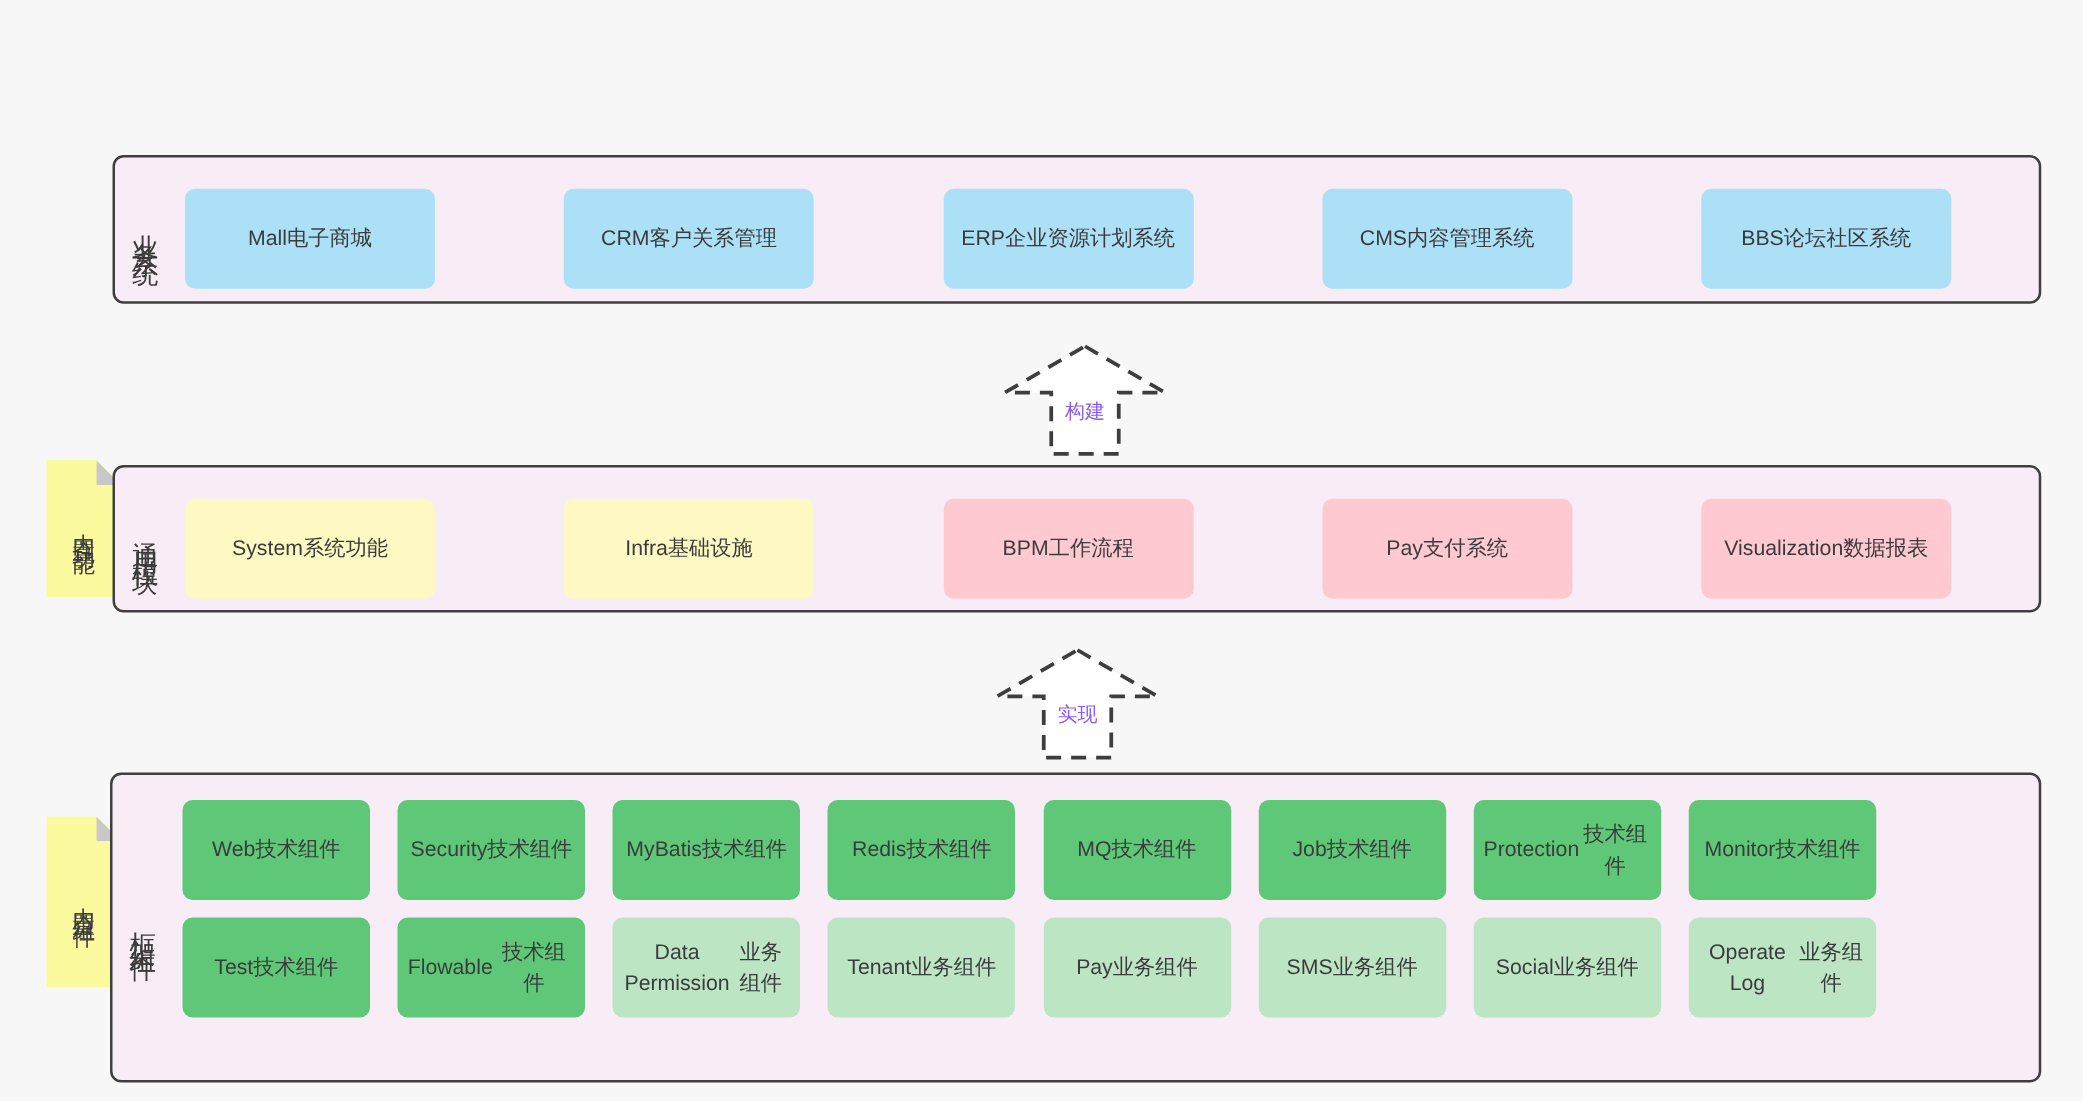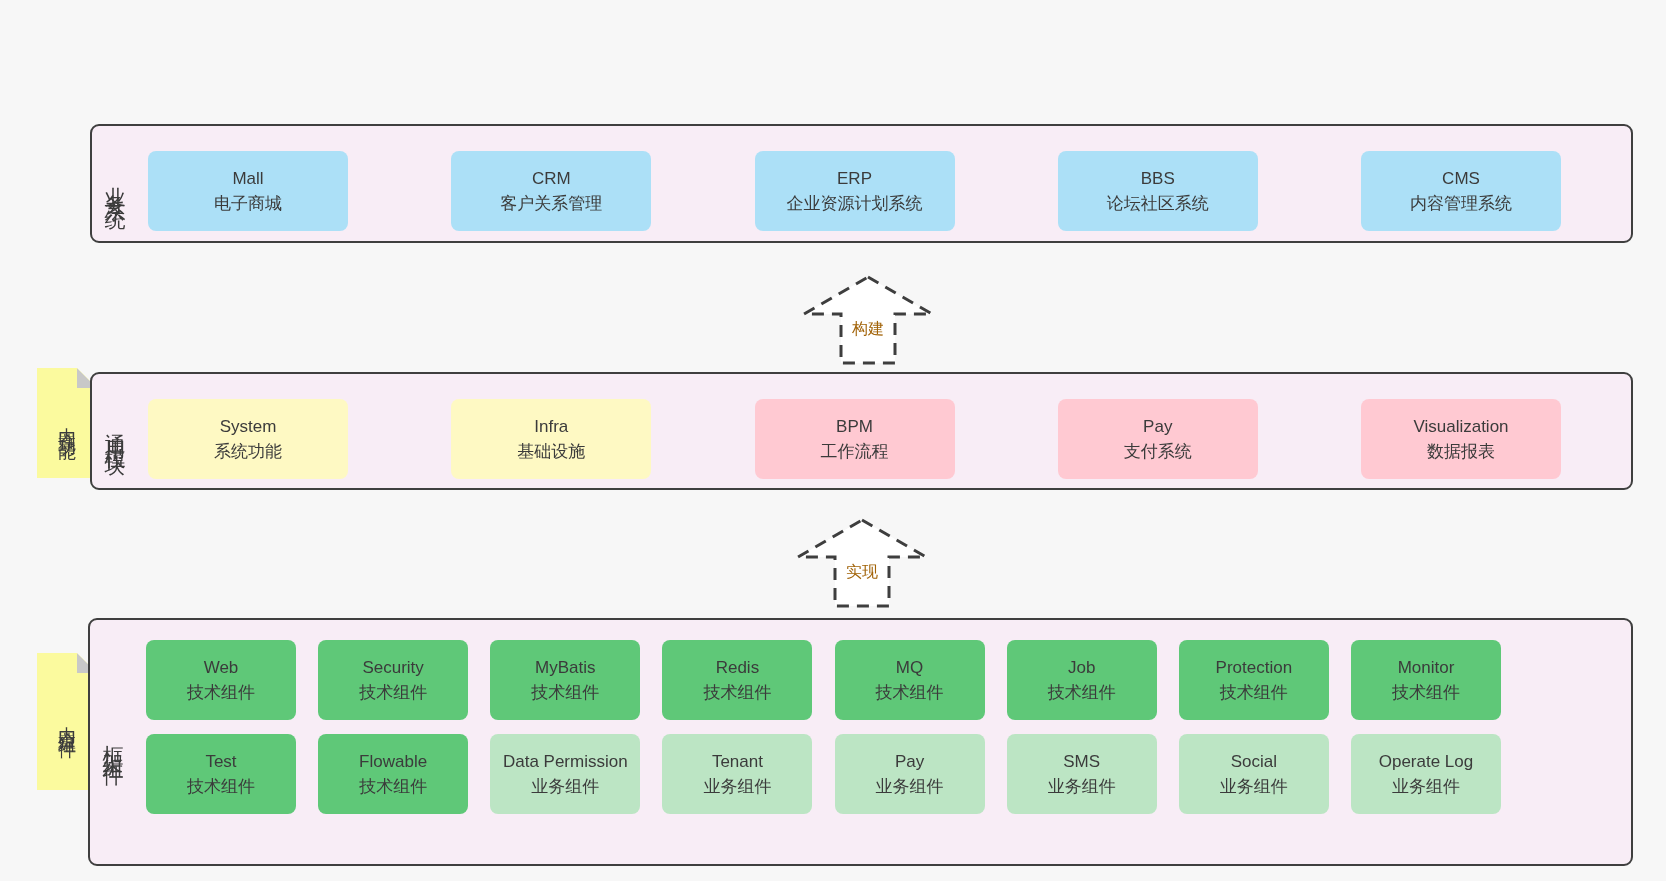--- a/index.html
+++ b/index.html
@@ -30,21 +30,21 @@
     position:absolute; left:56px; right:70px;
     display:flex; justify-content:space-between;
   }
   .layer-1 .box-row, .layer-2 .box-row { top:25px; }
   .layer-3 .box-row { right:130px; }
   .layer-3 .row-1 { top:20px; }
   .layer-3 .row-2 { top:114px; }
 
   .box {
     box-sizing:border-box; border-radius:8px;
-    display:flex; flex-direction:column; justify-content:center; align-items:center;
+    display:flex; flex-direction:row; justify-content:center; align-items:center;
     text-align:center; font-size:17px; line-height:1.5; padding:2px 8px;
   }
   .w200 { width:200px; height:80px; }
   .w150 { width:150px; height:80px; }
   .blue       { background:#ace0f7; }
   .red        { background:#fef9c3; }
   .pink       { background:#ffc9d2; }
   .green      { background:#5fc878; }
   .lightgreen { background:#bce5c4; }
 
@@ -66,21 +66,21 @@
   }
 
   
   .arrow { position:absolute; width:140px; height:90px; z-index:2; }
   .arrow-1 { left:798px; top:275px; }
   .arrow-2 { left:792px; top:518px; }
   .arrow svg { display:block; width:100%; height:100%; }
   .arrow-label {
     position:absolute; left:50%; top:44px; transform:translateX(-50%);
     background:#ffffff; padding:0 3px; font-size:16px; white-space:nowrap;
-    color:#a16207;
+    color:#8b5cf6;
   }
 </style>
 </head>
 <body>
 
 <div class="page">
 
   <div class="sticky sticky-mid">
     <div class="fold"></div>
     <div class="sticky-text">内置功能</div>
@@ -99,26 +99,26 @@
       </div>
       <div class="box w200 blue">
         <div>CRM</div>
         <div>客户关系管理</div>
       </div>
       <div class="box w200 blue">
         <div>ERP</div>
         <div>企业资源计划系统</div>
       </div>
       <div class="box w200 blue">
+        <div>CMS</div>
+        <div>内容管理系统</div>
+      </div>
+      <div class="box w200 blue">
         <div>BBS</div>
         <div>论坛社区系统</div>
-      </div>
-      <div class="box w200 blue">
-        <div>CMS</div>
-        <div>内容管理系统</div>
       </div>
     </div>
   </div>
 
   <div class="arrow arrow-1">
     <svg viewBox="0 0 140 90">
       <polygon points="70,2 134,39 97,39 97,88 43,88 43,39 6,39" fill="#ffffff" stroke="#3e3e3e" stroke-width="3" stroke-dasharray="12 8" stroke-linejoin="miter"></polygon>
     </svg>
     <div class="arrow-label">构建</div>
   </div>

